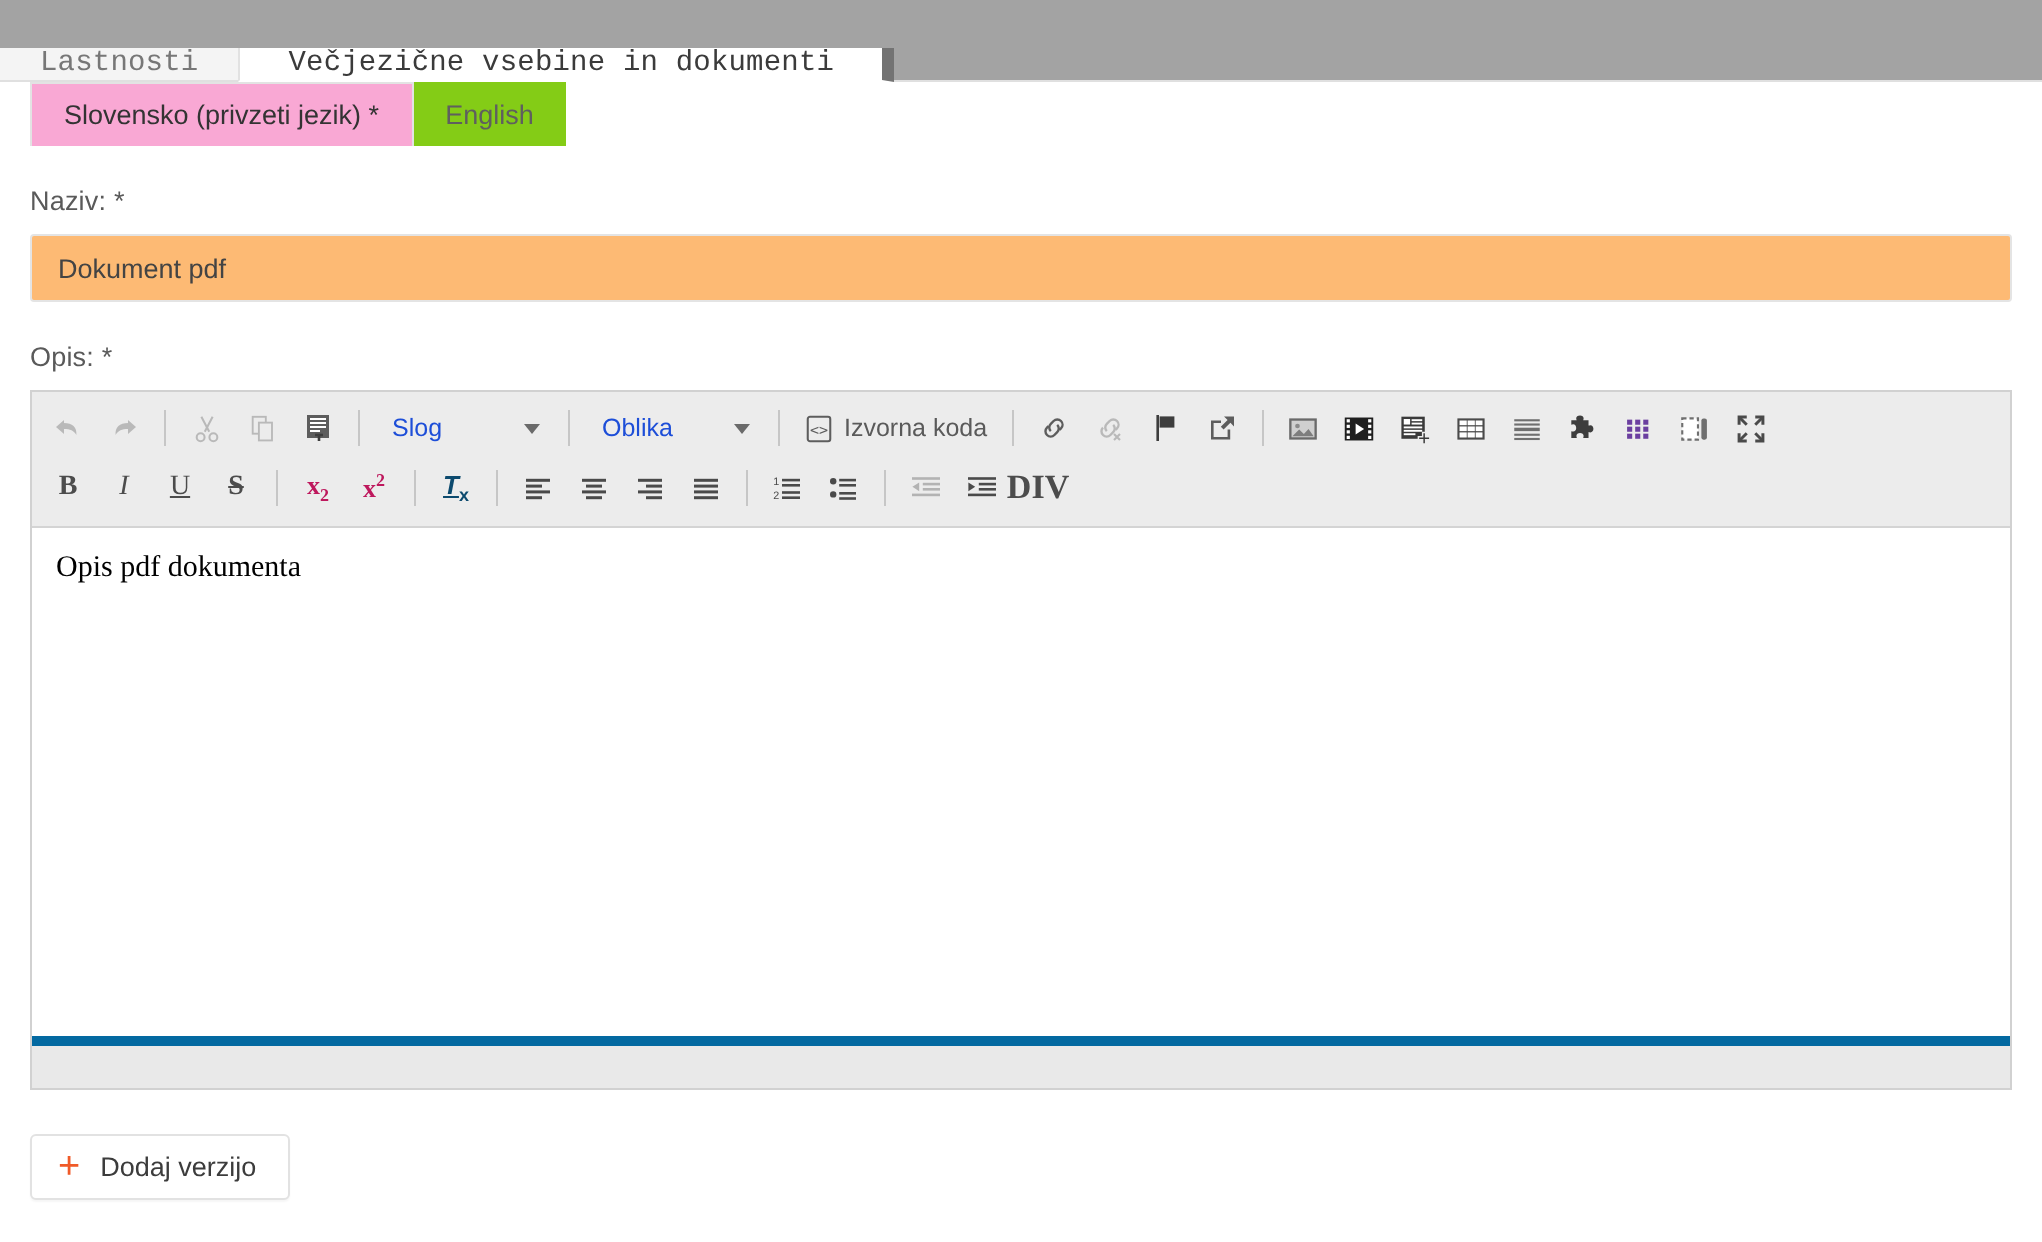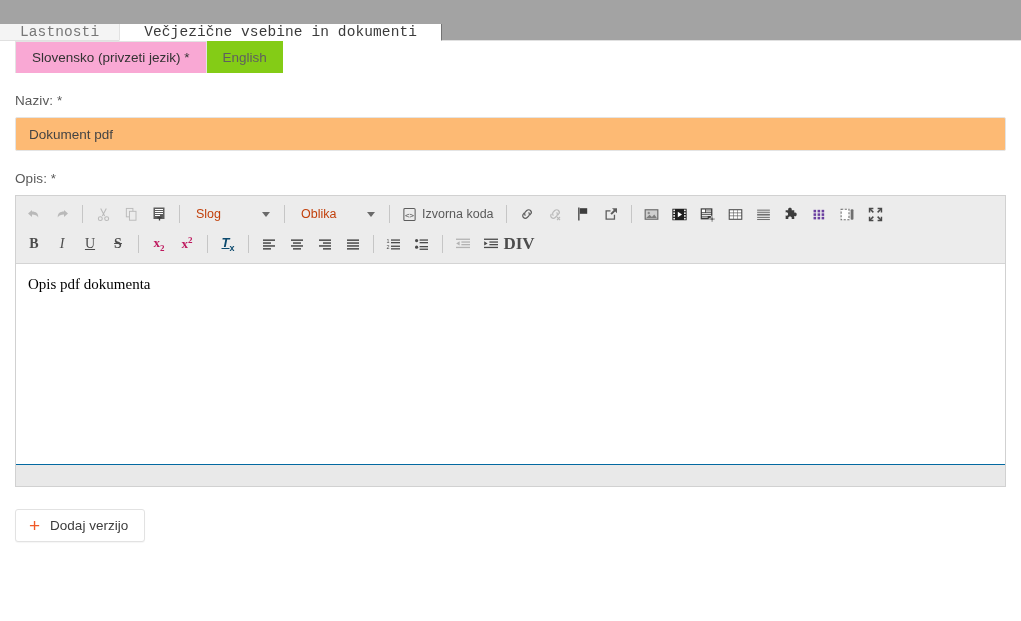--- a/index.html
+++ b/index.html
@@ -29,21 +29,21 @@
     color: #777777;
     background: #f4f4f4;
     cursor: pointer;
     white-space: nowrap;
     letter-spacing: .1px;
   }
   .tabstrip .tab.active {
     background: #ffffff;
     color: #3b3b3b;
     border-left: 1px solid #e2e2e2;
-    border-right: 1px solid #737373;
+    border-right: 6px solid #737373;
     border-bottom: 1px solid #ffffff;
     margin-bottom: -1px;
     padding: 0 24px;
   }
 
   
   .page {
     padding: 0 15px;
   }
 
@@ -122,21 +122,21 @@
     width: 1px; height: 18px;
     background: #c6c6c6;
     margin: 0 6px;
   }
   .ck-combo {
     display: flex; align-items: center;
     height: 24px;
     min-width: 88px;
     padding: 0 6px 0 8px;
     font-size: 12.5px;
-    color: #c2410c;
+    color: #1d4ed8;
     cursor: pointer;
     justify-content: space-between;
     margin: 0 2px;
     text-align: center;
   }
   .ck-combo .caret {
     width: 0; height: 0;
     border-left: 4px solid transparent;
     border-right: 4px solid transparent;
     border-top: 5px solid #6a6a6a;
@@ -156,23 +156,23 @@
   .ck-text-u { text-decoration: underline; font-size: 14px; color: #4c4c4c; font-family: "Liberation Serif", serif;}
   .ck-text-s { text-decoration: line-through; font-weight: bold; font-size: 14px; color: #4c4c4c; font-family: "Liberation Serif", serif;}
   .ck-text-sub, .ck-text-sup { font-size: 13px; color: #be185d; font-weight: 600; font-family: Liberation Serif, serif; }
   .ck-text-sub sub, .ck-text-sup sup { font-size: 9px; }
   .ck-text-rm { font-size: 13px; color: #0c4a6e; font-style: italic; font-weight: 600; text-decoration: underline; }
   .ck-text-rm sub { font-size: 9px; font-style: normal; text-decoration: none;}
   .ck-quote { font-weight: bold; font-size: 17px; color: #4c4c4c; line-height: 0.6; font-family: "Liberation Serif", serif; }
   .ck-div { font-size: 8px; color: #4c4c4c; line-height: 8px; text-align: center; font-weight: bold; }
 
   .ck-content {
-    height: 201px;
+    height: 259px;
     background: #ffffff;
-    border-bottom: 1px solid #0369a1;
+    border-bottom: 5px solid #0369a1;
     padding: 12px 12px 0 12px;
     font-family: "Liberation Serif", serif;
     font-size: 15px;
     color: #000000;
     overflow: hidden;
   }
   .ck-footer {
     height: 21px;
     background: #e9e9e9;
   }

